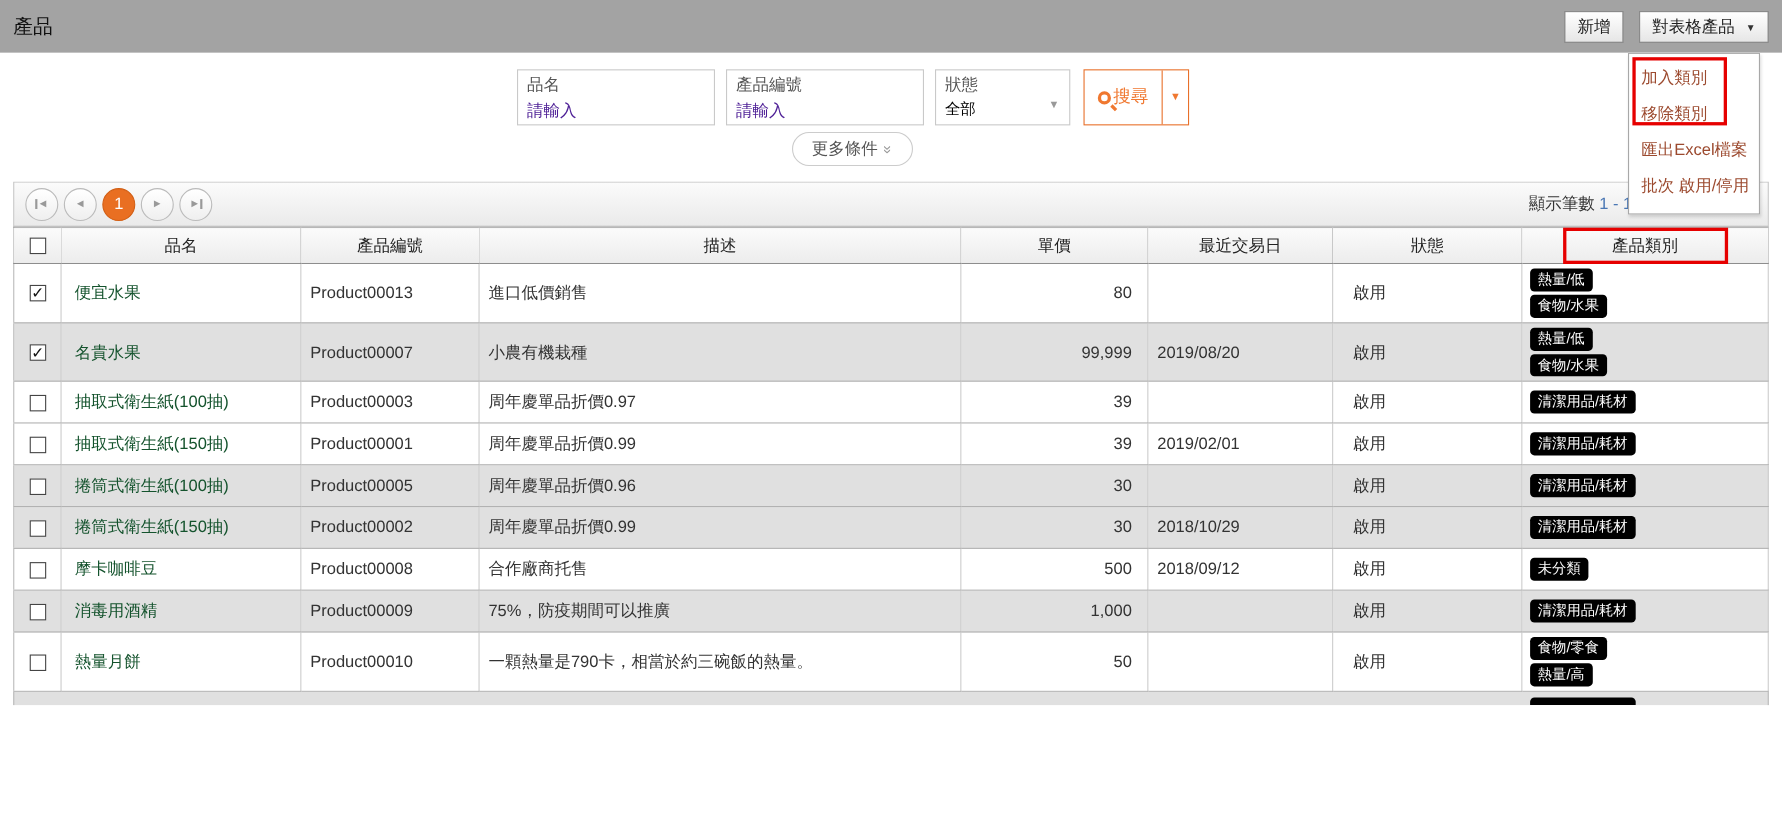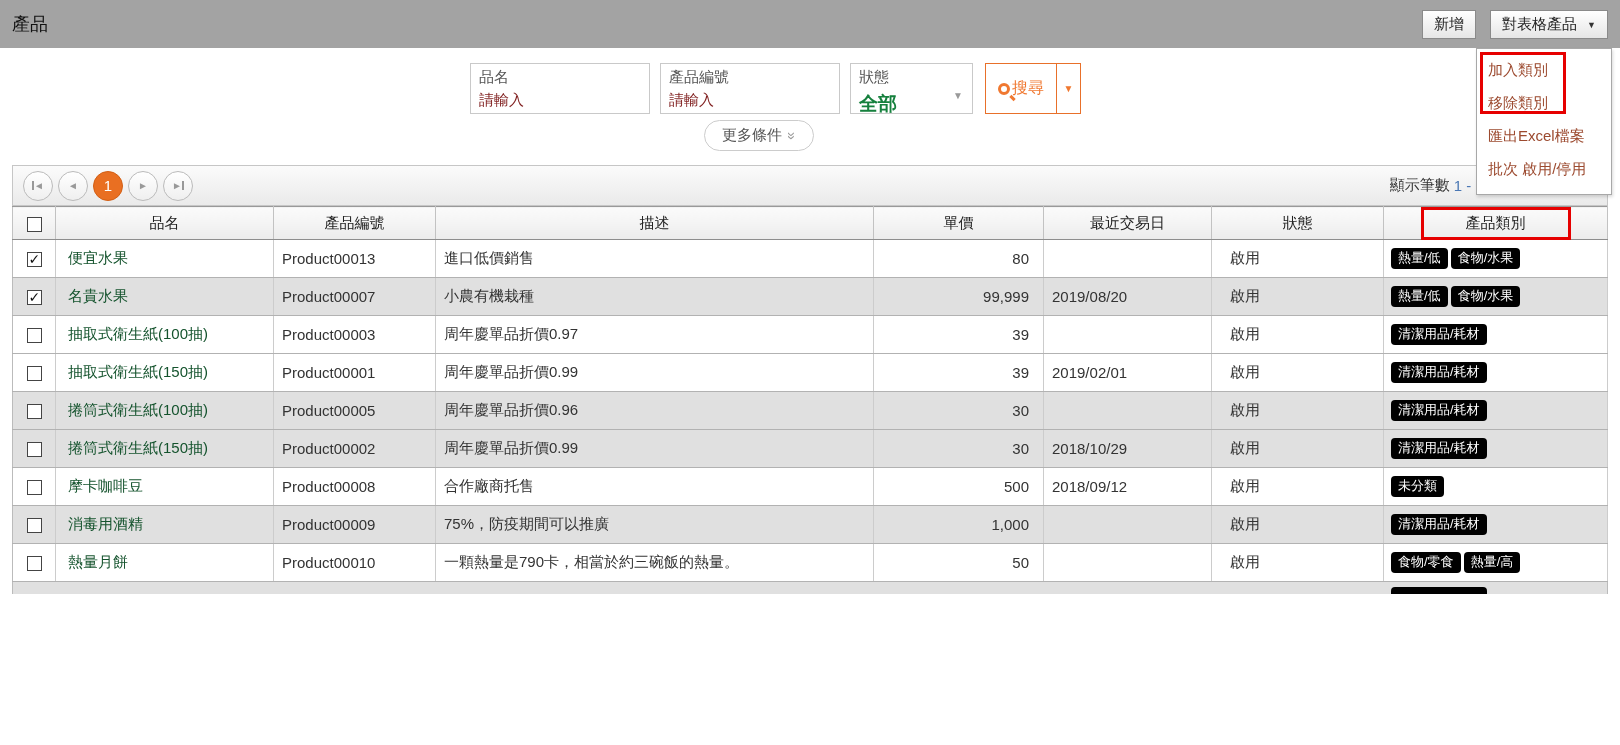--- a/index.html
+++ b/index.html
@@ -10,46 +10,46 @@
   .topbar { height:48px; background:#a3a3a3; display:flex; align-items:center;
     padding:12px 12px; position:relative; }
   .page-title { font-size:18px; color:#111; flex:1; }
   .btn { border:1px solid #8a8a8a; background:linear-gradient(#ffffff,#e6e6e6);
     color:#222; font-size:15px; padding:4px 11px; cursor:pointer; white-space:nowrap;
     font-family:inherit; }
   .btn + .btn { margin-left:14px; }
   .caret { font-size:9px; color:#333; margin-left:10px; vertical-align:middle; }
 
   
-  .dropdown-menu { position:absolute; top:48px; right:8px; width:136px; z-index:60;
+  .dropdown-menu { position:absolute; top:48px; right:20px; width:120px; z-index:60;
     background:#fff; border:1px solid #a8a8a8; padding:5px 0 8px; box-shadow:1px 2px 3px rgba(0,0,0,.15); }
   .dropdown-item { font-size:15px; color:#9c4a2f; padding:7px 11px; white-space:nowrap; cursor:pointer; }
   .menu-annotation { position:absolute; left:3px; top:3px; width:86px; height:62px;
     border:3px solid #e60000; pointer-events:none; }
 
   
   .search-area { position:relative; height:117px; background:#fff; }
   .search-fields { position:absolute; left:470px; top:15px; display:flex; align-items:flex-start; }
   .field-box { width:180px; height:51px; border:1px solid #c9c9c9; background:#fff;
     padding:4px 8px; margin-right:10px; position:relative; }
   .field-label { font-size:15px; color:#555; }
-  .field-placeholder { font-size:15px; color:#7f1d1d; margin-top:4px; }
+  .field-placeholder { font-size:15px; color:#4c1d95; margin-top:4px; }
   .select-box { width:123px; }
-  .select-value { font-size:19px; color:#15803d; margin-top:4px;font-weight:bold; }
+  .select-value { font-size:14px; color:#000000; margin-top:4px; }
   .select-caret { position:absolute; right:9px; bottom:12px; font-size:10px; color:#999; }
   .search-split { display:flex; height:51px; border:1px solid #e8702a; background:#fff; margin-left:2px; }
   .search-main { display:flex; align-items:center; padding:0 12px; cursor:pointer; }
   .mag-icon { width:12px; height:12px; border:3px solid #f07830; border-radius:50%;
     position:relative; display:inline-block; margin-right:2px; }
   .mag-icon::after { content:""; position:absolute; width:3px; height:6px; background:#f07830;
     transform:rotate(-45deg); left:10px; top:9px; }
   .search-label { color:#f07830; font-size:16px; }
   .search-arrow-seg { width:24px; border-left:1px solid #e8702a; display:flex;
     align-items:center; justify-content:center; color:#f07830; font-size:10px; cursor:pointer; }
-  .more-pill { position:absolute; left:704px; top:72px; height:31px; padding:0 17px;
+  .more-pill { position:absolute; left:720px; top:72px; height:31px; padding:0 17px;
     border:1px solid #ccc; border-radius:16px; background:#fff; display:flex;
     align-items:center; font-size:15px; color:#555; cursor:pointer; }
   .dbl-chevron { display:inline-block; transform:rotate(90deg); color:#999; font-size:14px; margin-left:6px; }
 
   
   .pager-bar { margin:0 12px; height:41px; border:1px solid #c6c6c6;
     background:linear-gradient(#fbfbfb,#eaeaea); display:flex; align-items:center; padding:0 10px; }
   .pager-btn { width:30px; height:30px; border:1px solid #bbb; border-radius:50%;
     background:linear-gradient(#fff,#efefef); color:#999; font-size:10px; display:flex;
     align-items:center; justify-content:center; margin-right:5px; cursor:pointer; }
@@ -70,21 +70,21 @@
     vertical-align:middle; height:38px; padding:2px 0; }
   tr.alt td { background:#e0e0e0; }
   .cell-name { padding-left:12px; }
   .name-link { color:#14532d; cursor:pointer; }
   .cell-code { padding-left:8px; }
   .cell-desc { padding-left:8px; }
   .cell-price { text-align:right; padding-right:14px; }
   .cell-date { padding-left:8px; }
   .cell-status { padding-left:18px; }
   .cell-tags { padding:4px 0 4px 7px; }
-  .tags-wrap { display:flex; align-items:flex-start; gap:3px; }
+  .tags-wrap { display:flex; flex-direction:column; align-items:flex-start; gap:3px; }
   .tag { background:#000; color:#fff; font-size:13px; line-height:1.45;
     padding:1px 7px; border-radius:4px; white-space:nowrap; }
 
   .checkbox { width:15px; height:15px; border:1px solid #444; background:#fff;
     display:inline-block; position:relative; vertical-align:middle; cursor:pointer; }
   .checkbox.checked::after { content:"\2713"; position:absolute; left:1px; top:-2px;
     font-size:14px; color:#111; }
   .cell-check, .th-check { text-align:center; }
 
   .header-annotation { position:absolute; left:50%; top:0; transform:translateX(-50%);

